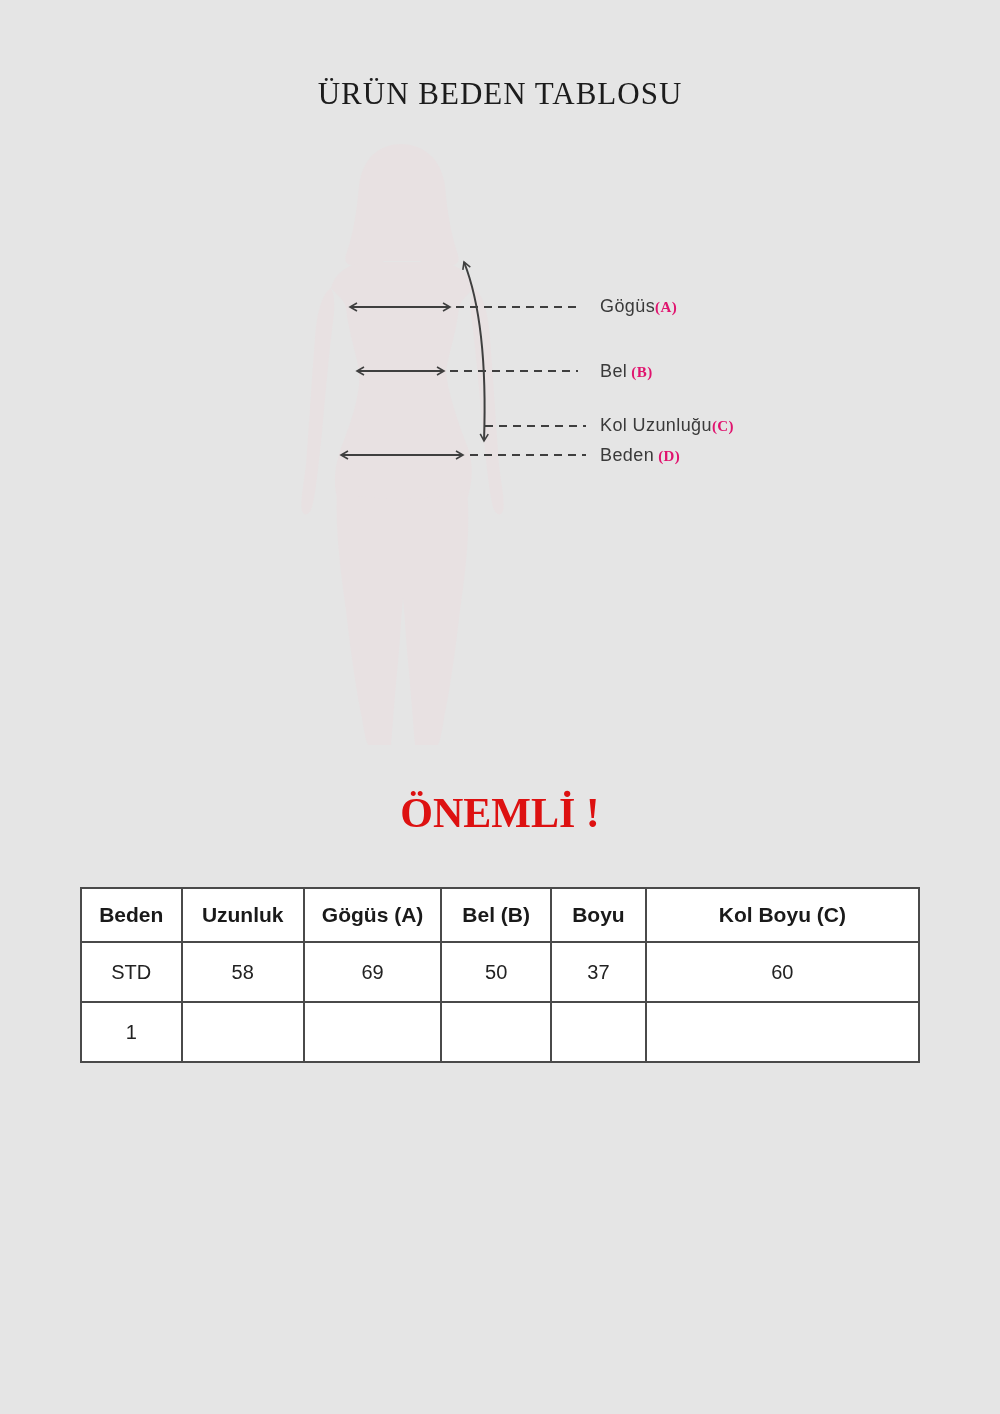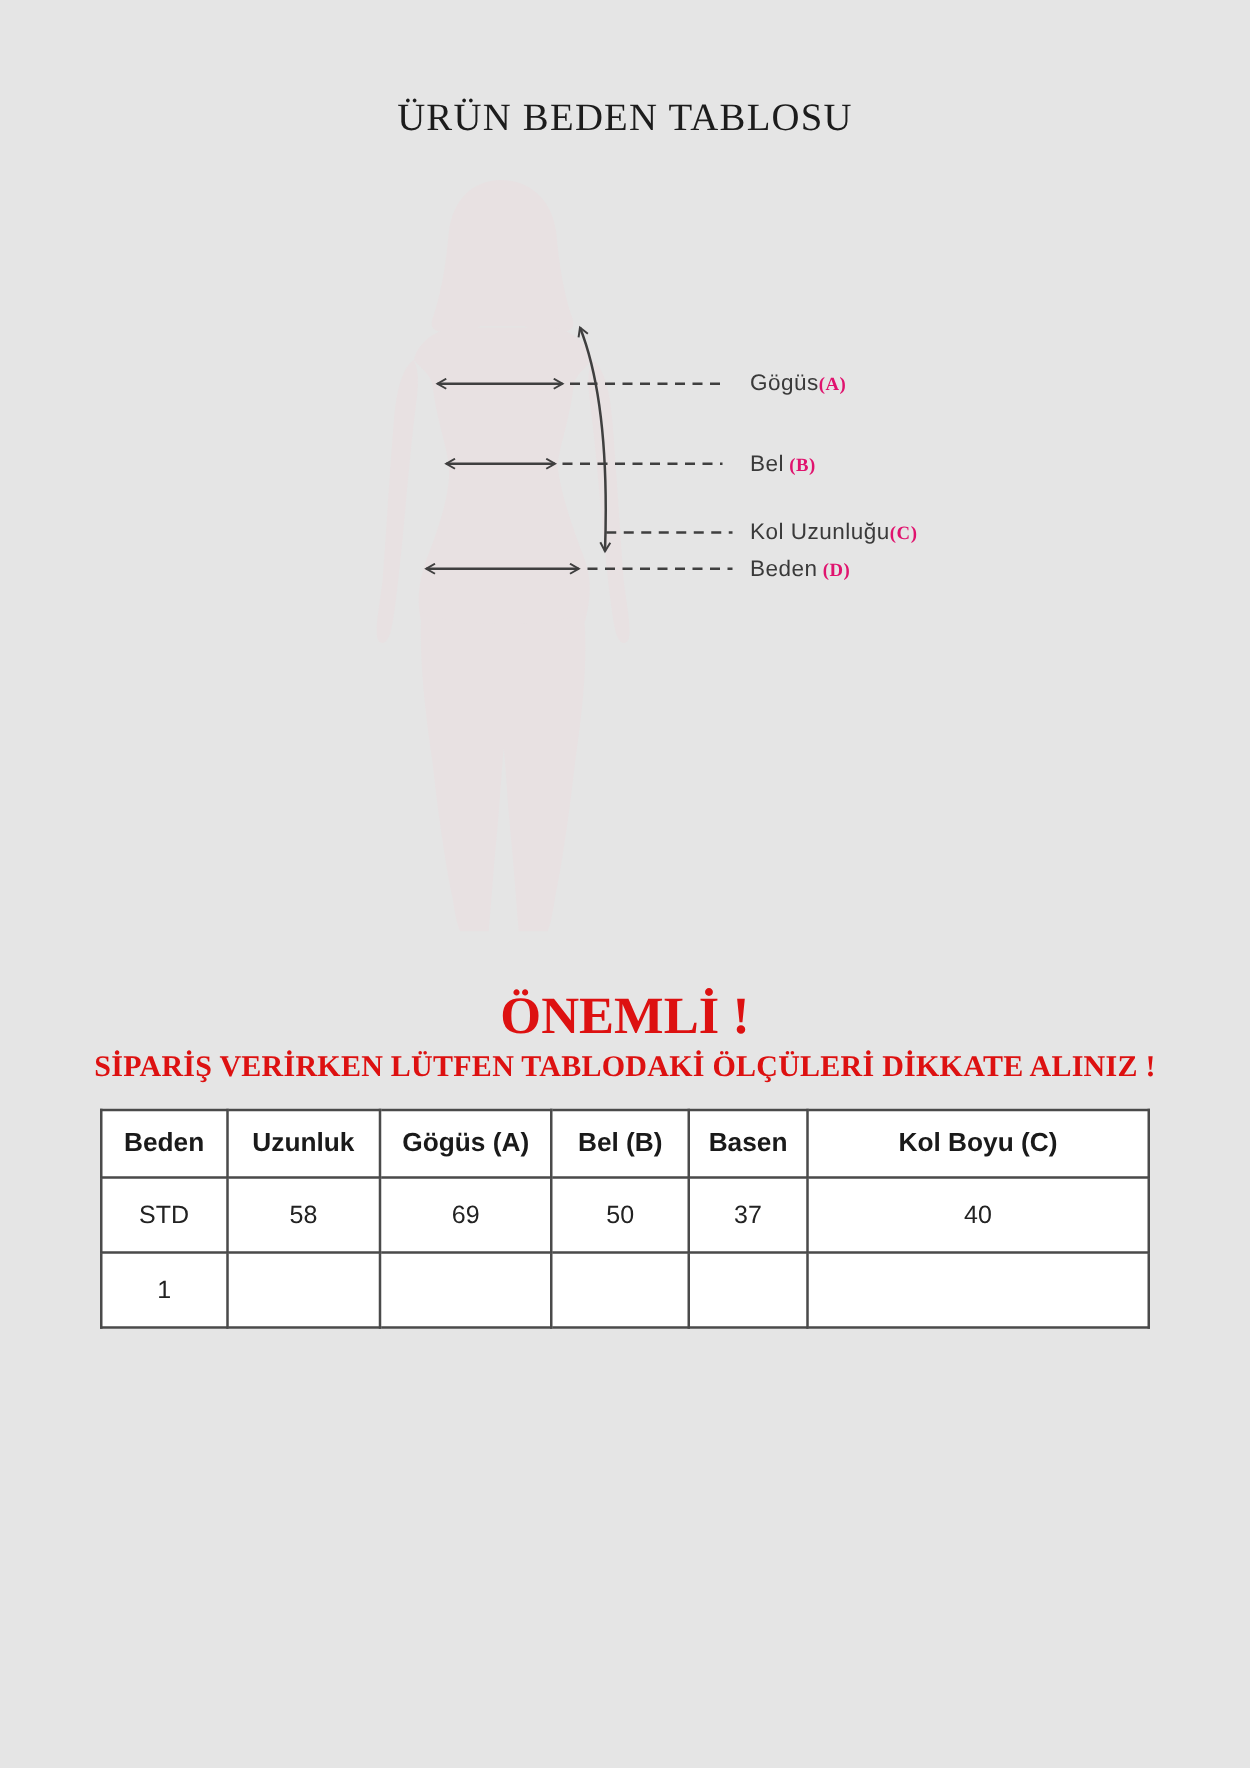--- a/index.html
+++ b/index.html
@@ -134,49 +134,48 @@
     <span>Bel</span><span class="m-code"> (B)</span>
   </div>
   <div class="m-label" style="top:414px;">
     <span>Kol Uzunluğu</span><span class="m-code">(C)</span>
   </div>
   <div class="m-label" style="top:444px;">
     <span>Beden</span><span class="m-code"> (D)</span>
   </div>
 
   <div class="notice-heading">ÖNEMLİ !</div>
-  <div class="notice-warning">SİPARİŞ VERİRKEN LÜTFEN TABLODAKİ ÖLÇÜLERİ DİKKATE ALINIZ !</div>
 
   <table class="size-table">
     <colgroup>
       <col style="width:12.0%">
         <col style="width:14.6%">
         <col style="width:16.4%">
       <col style="width:13.1%">
         <col style="width:11.3%">
         <col style="width:32.6%">
     </colgroup>
     <thead>
       <tr>
         <th>Beden</th>
         <th>Uzunluk</th>
         <th>Gögüs (A)</th>
         <th>Bel (B)</th>
-        <th>Basen</th>
+        <th>Boyu</th>
         <th>Kol Boyu (C)</th>
       </tr>
     </thead>
     <tbody>
       <tr>
         <td>STD</td>
         <td>58</td>
         <td>69</td>
         <td>50</td>
         <td>37</td>
-        <td>40</td>
+        <td>60</td>
       </tr>
       <tr>
         <td>1</td>
         <td></td>
         <td></td>
         <td></td>
         <td></td>
         <td></td>
       </tr>
     </tbody>

